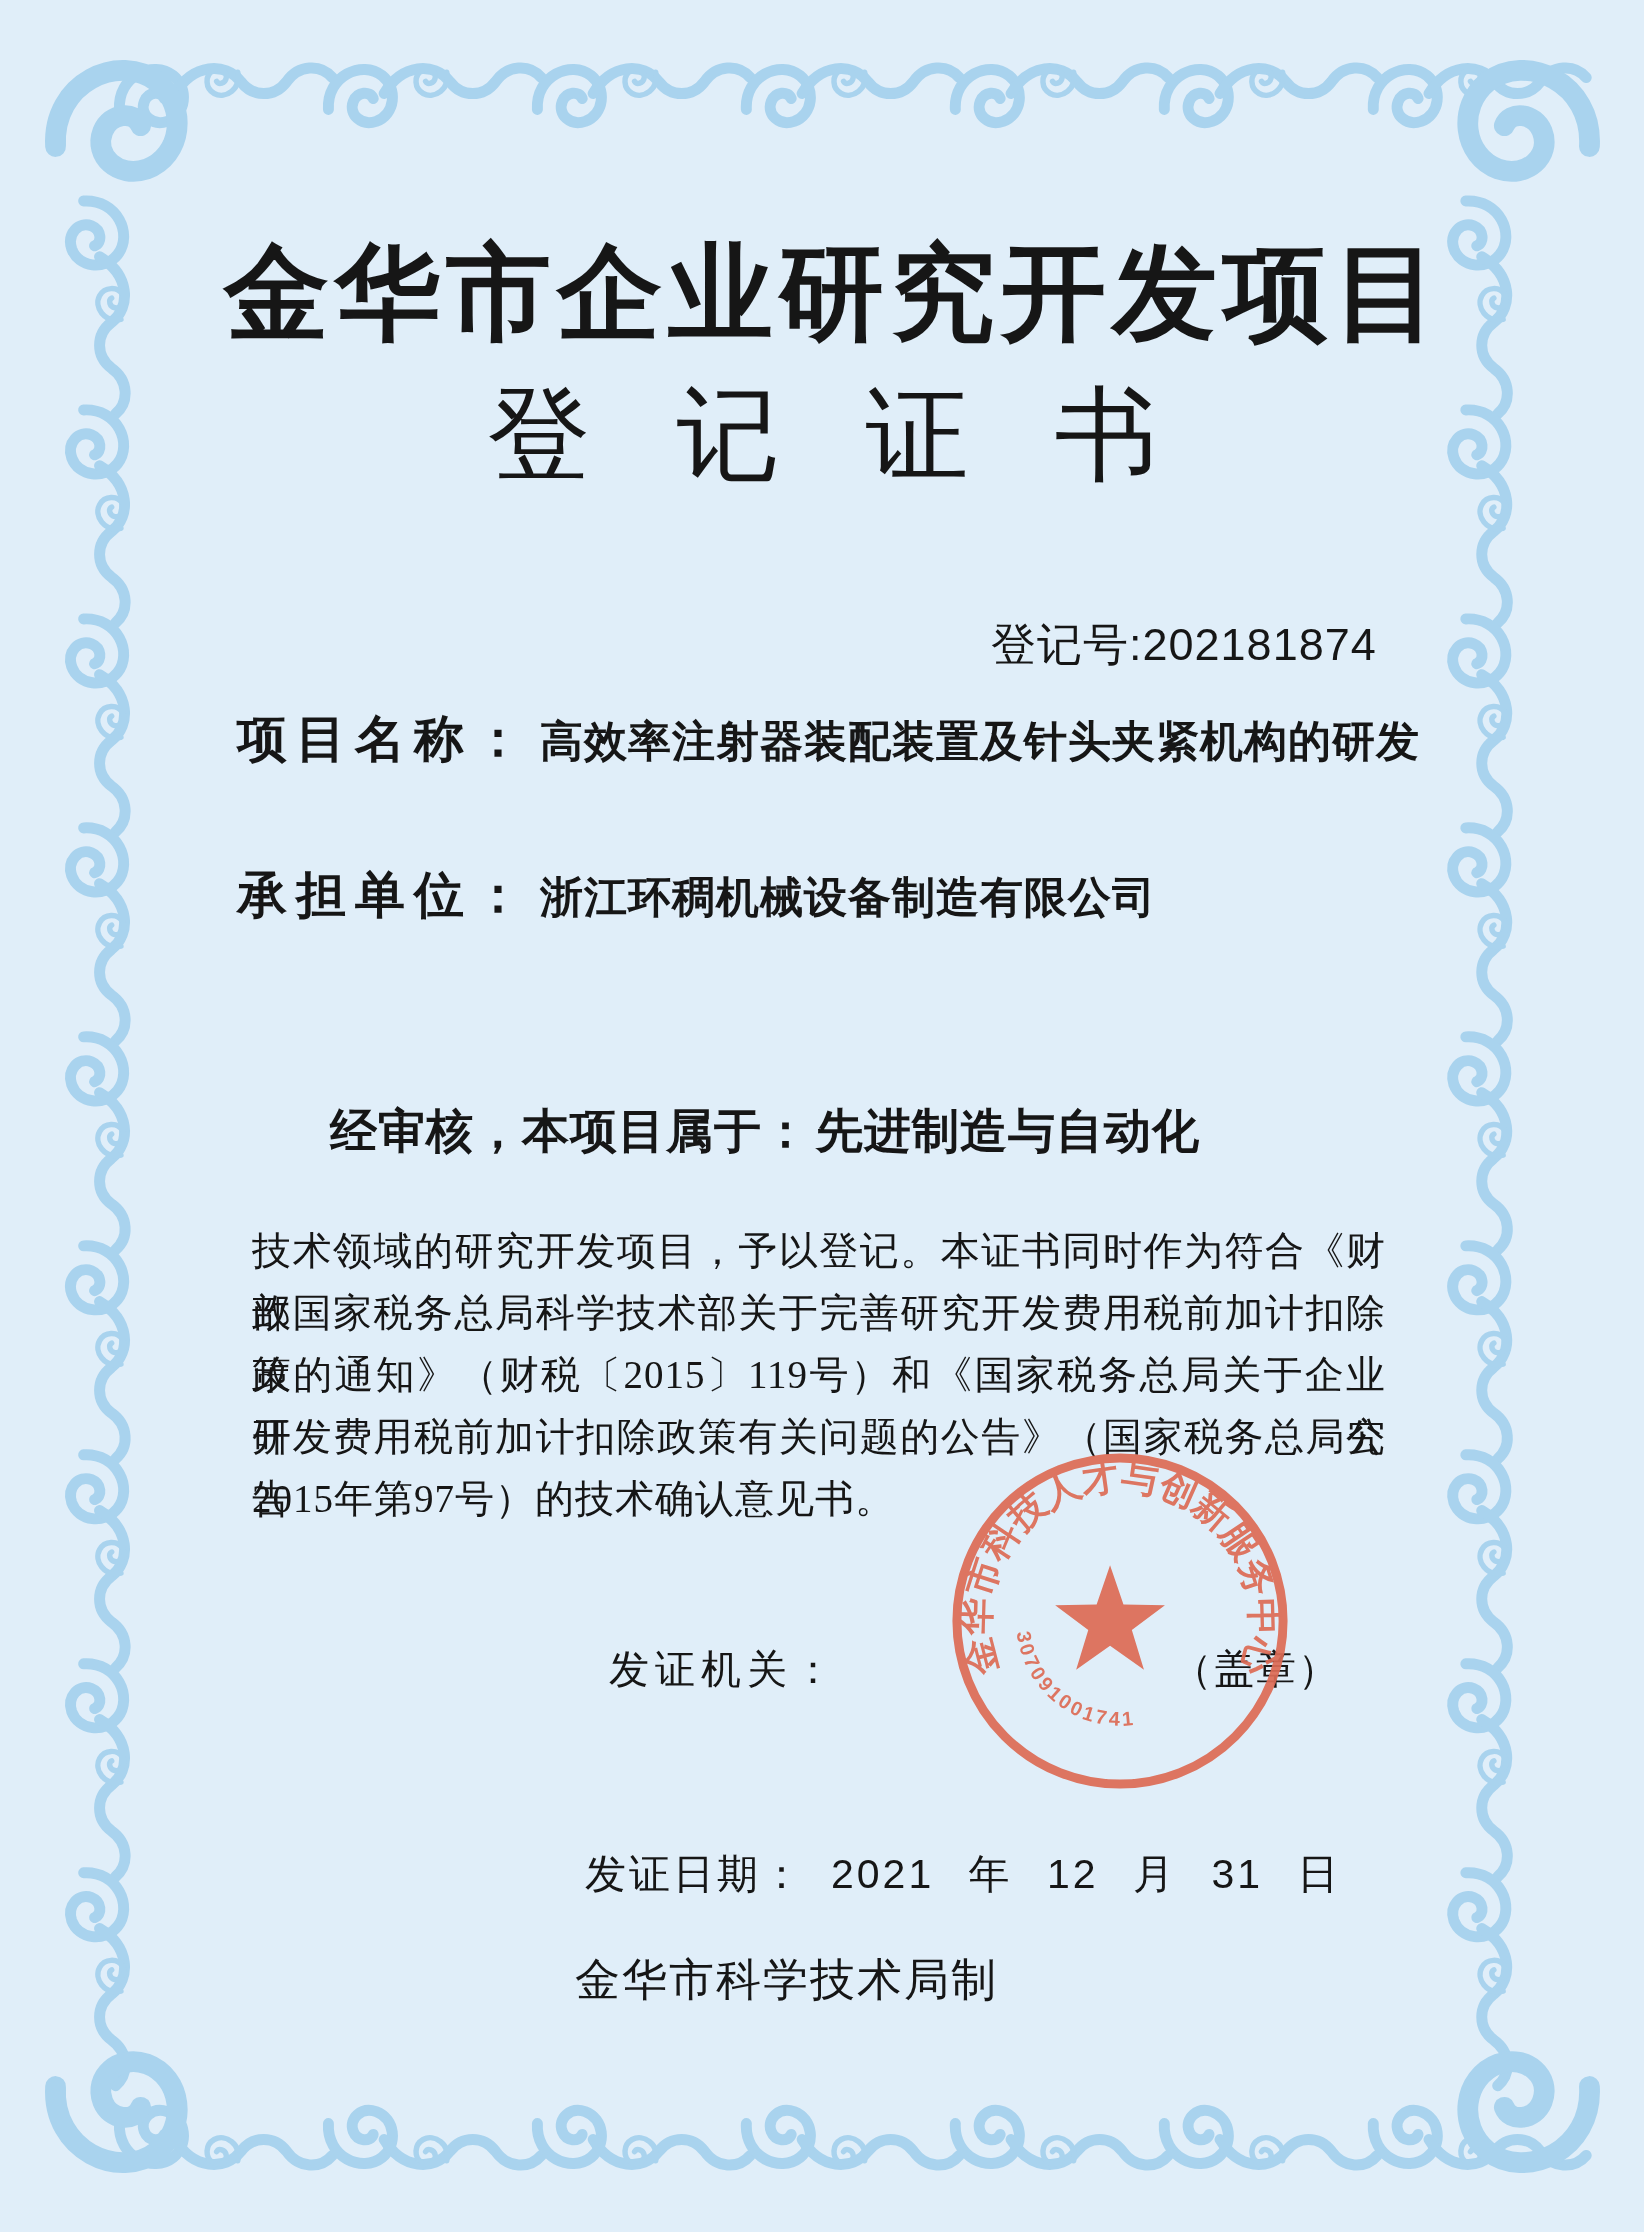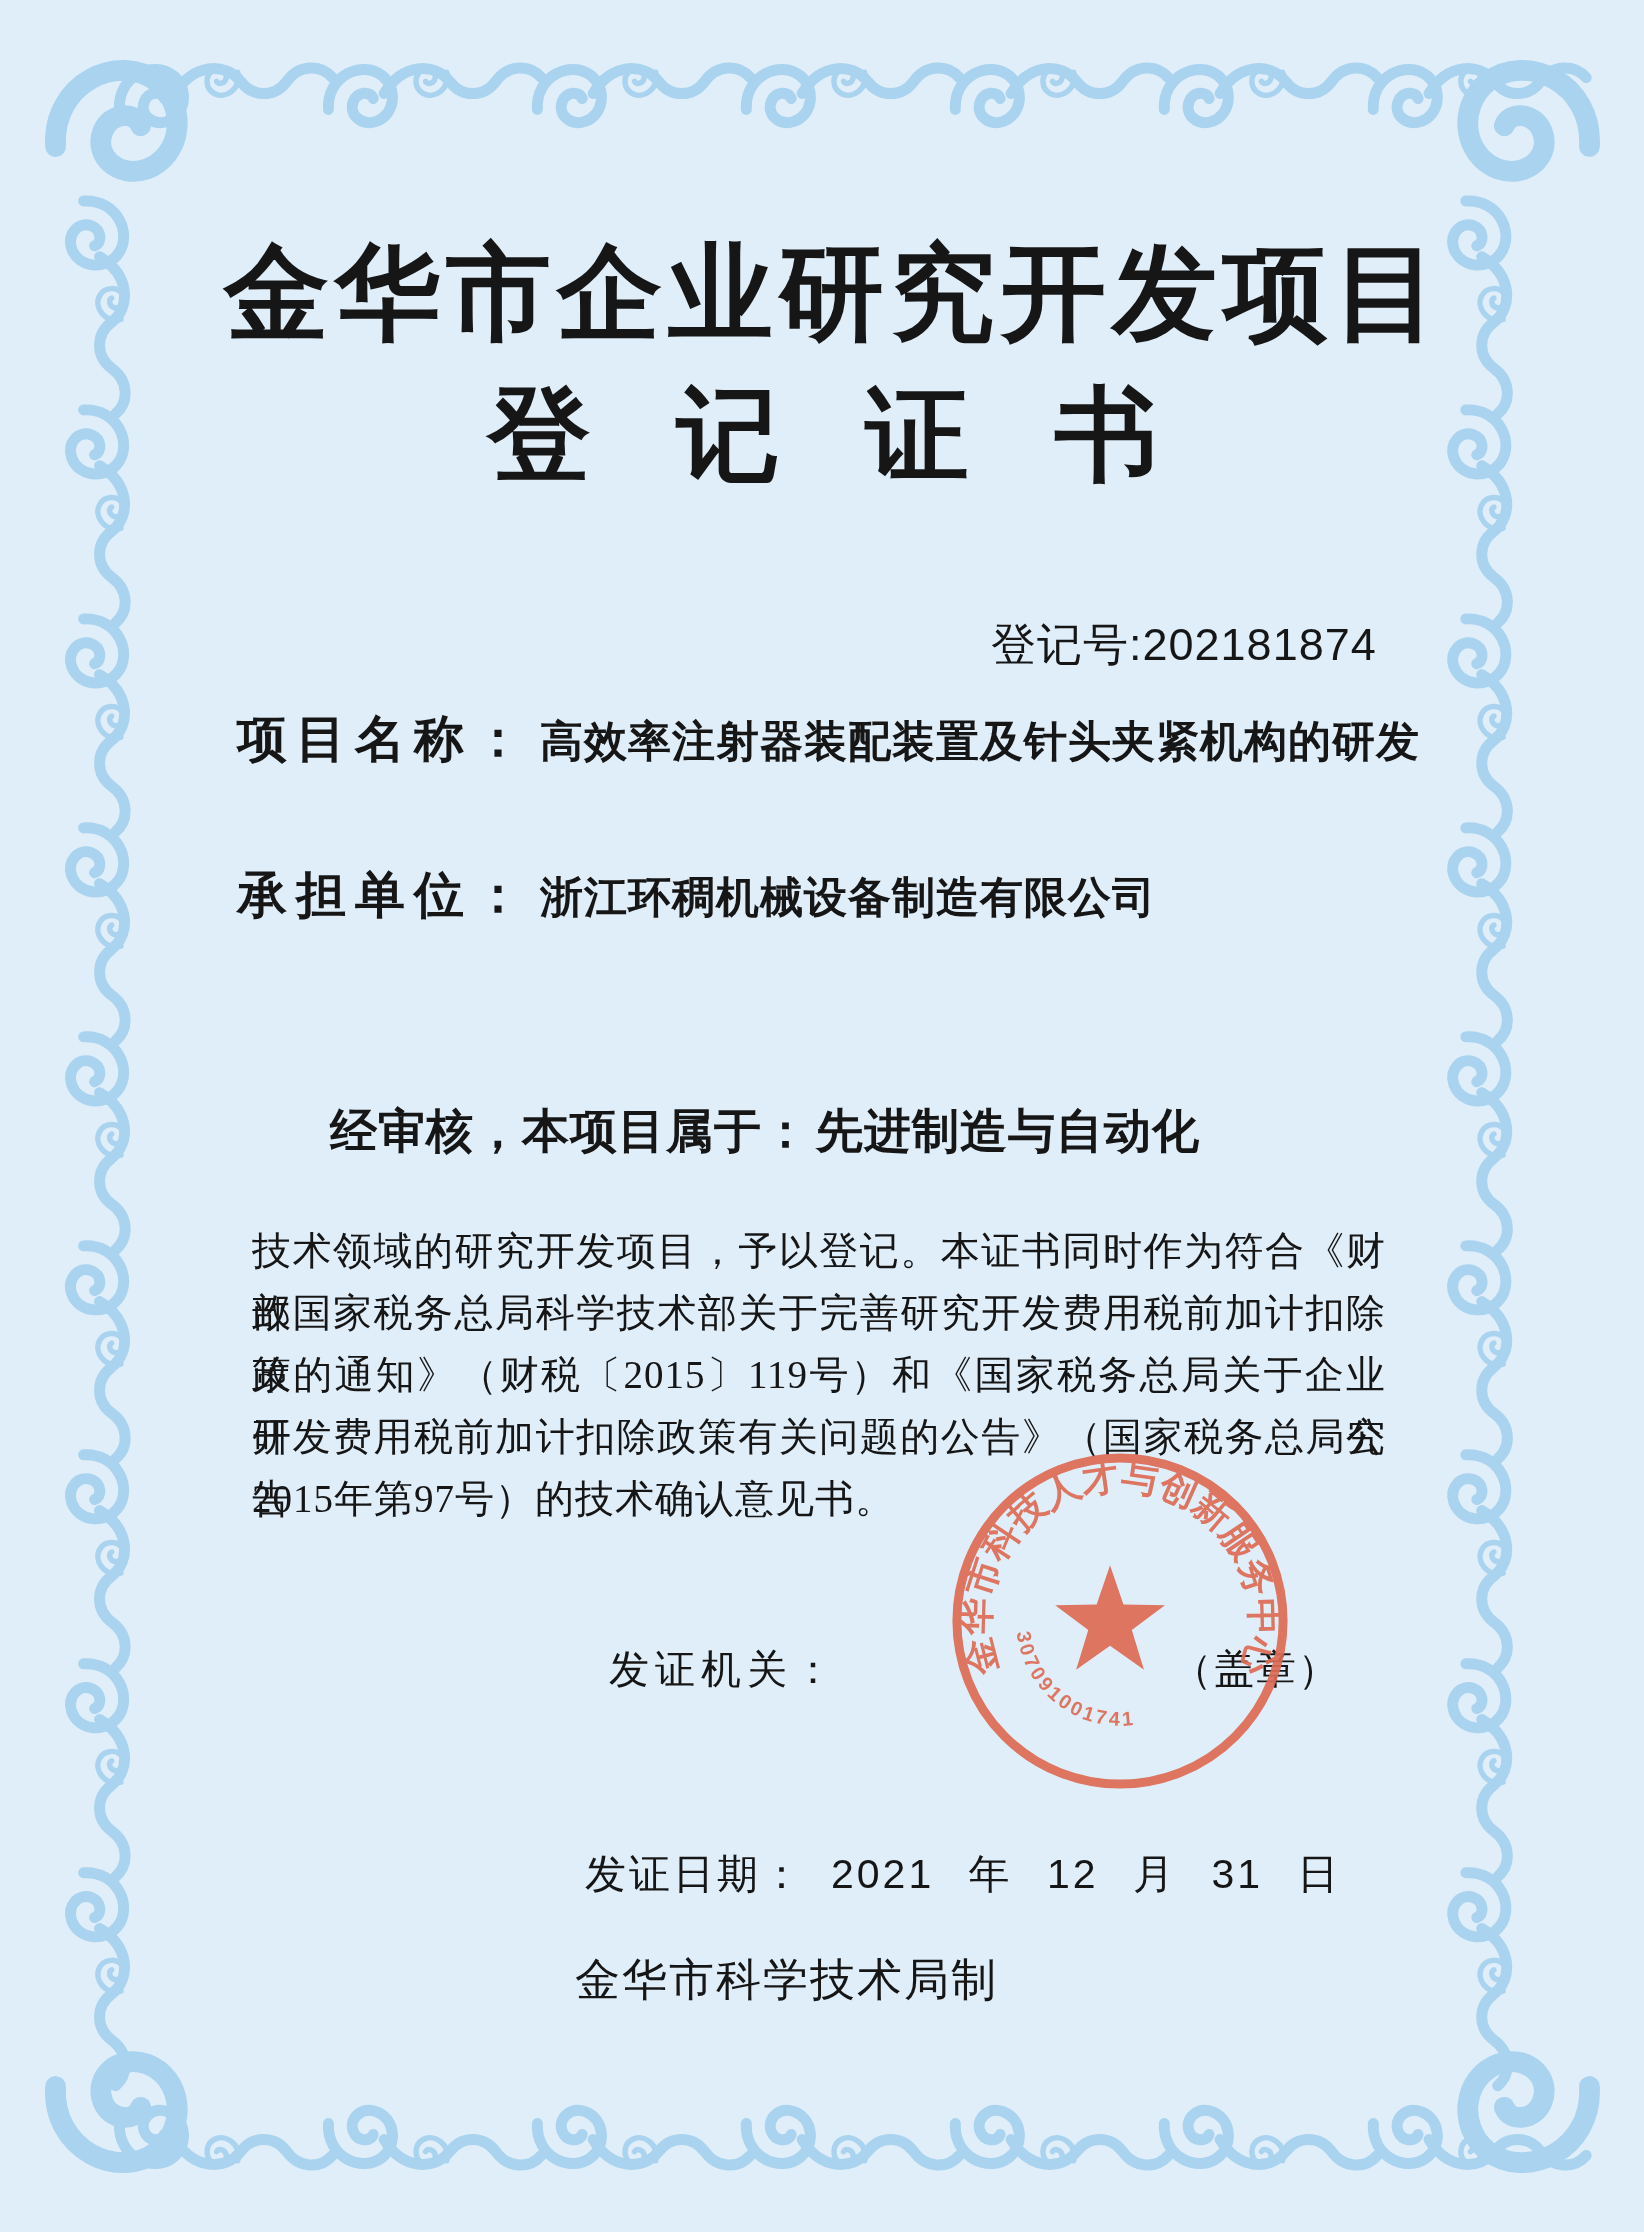--- a/index.html
+++ b/index.html
@@ -16,21 +16,21 @@
   .border-svg{position:absolute;left:0;top:0;width:1645px;height:2233px;pointer-events:none;}
   .border-svg path{stroke:#a9d3ee;stroke-width:11;fill:none;stroke-linecap:round;stroke-linejoin:round;}
   
   .title1{
     top:239px;left:12px;width:100%;text-align:center;
     font-size:105px;font-weight:900;letter-spacing:6px;line-height:1.2;
     font-family:Liberation Mono, monospace;
   }
   .title2{
     top:374px;left:0;width:100%;text-align:center;
-    font-size:103px;font-weight:700;letter-spacing:86px;padding-left:86px;box-sizing:border-box;line-height:1.2;
+    font-size:103px;font-weight:400;letter-spacing:86px;padding-left:86px;box-sizing:border-box;line-height:1.2;
   }
   
   .reg-row{
     top:615px;left:991px;
     font-family:"Liberation Sans","DejaVu Sans",sans-serif;
     font-size:45px;letter-spacing:1px;font-weight:400;
   }
   
   .field-row{top:0;left:237px;white-space:nowrap;}
   .project-row{top:706px;}

